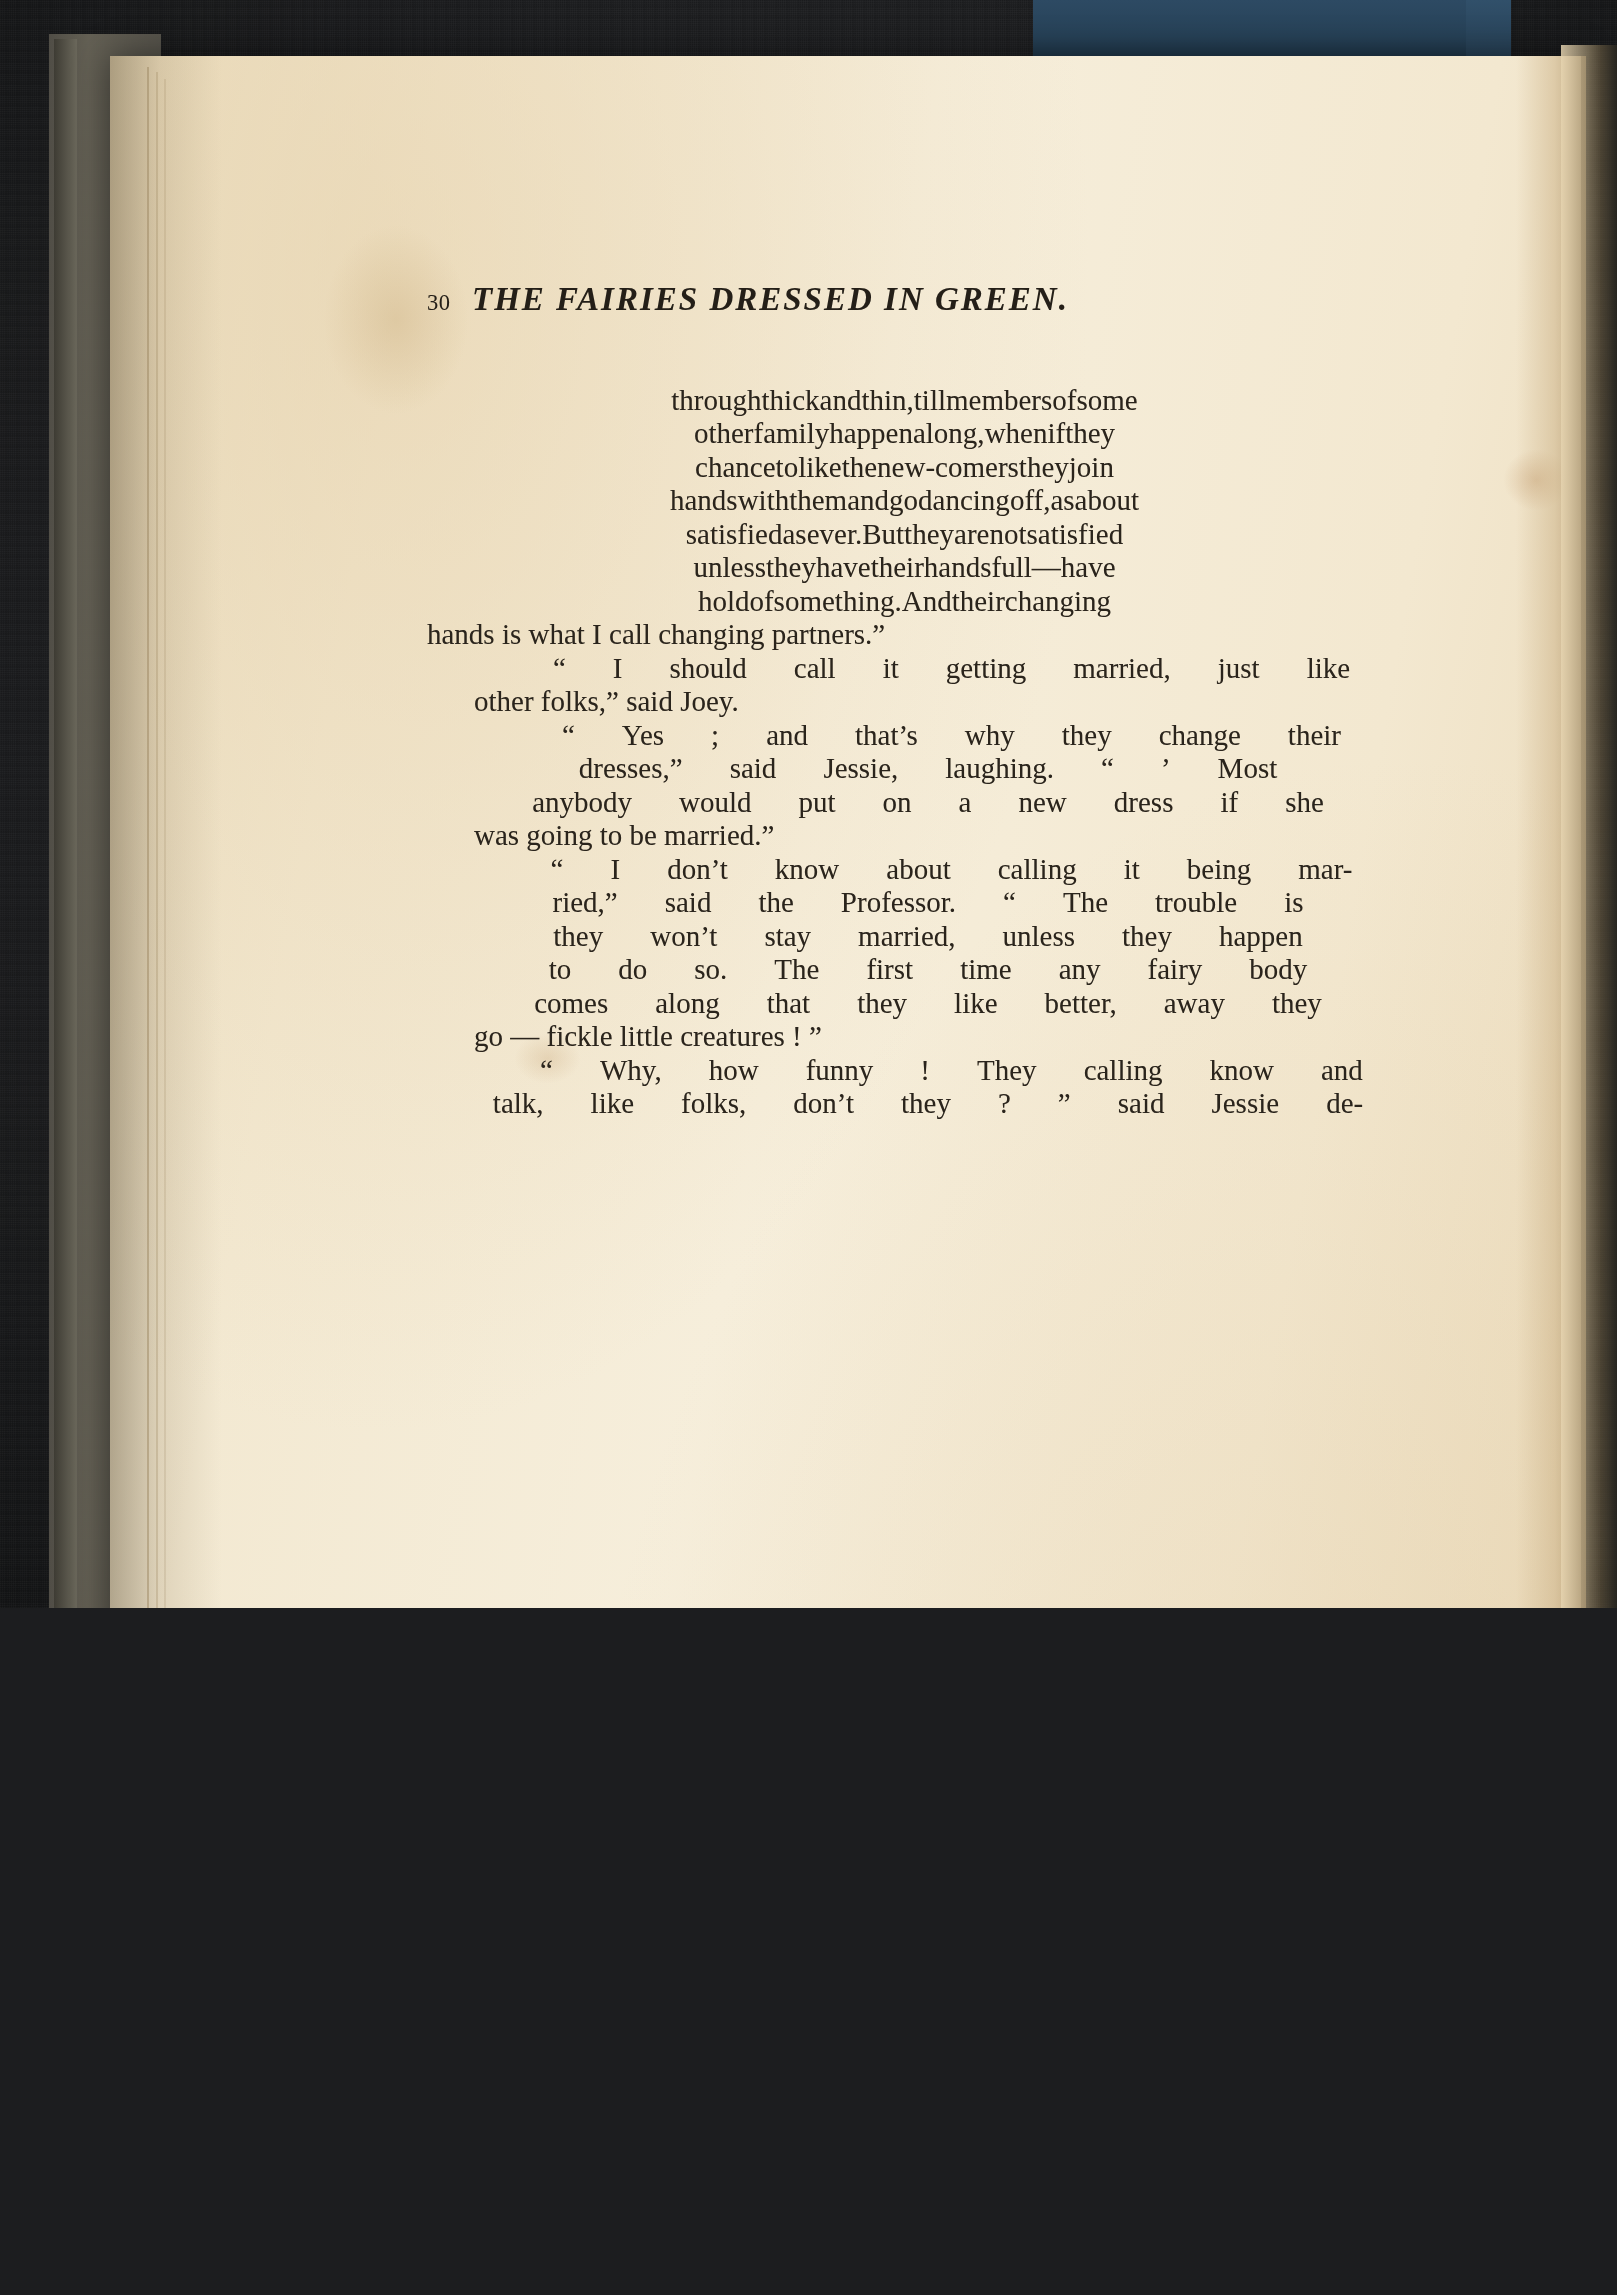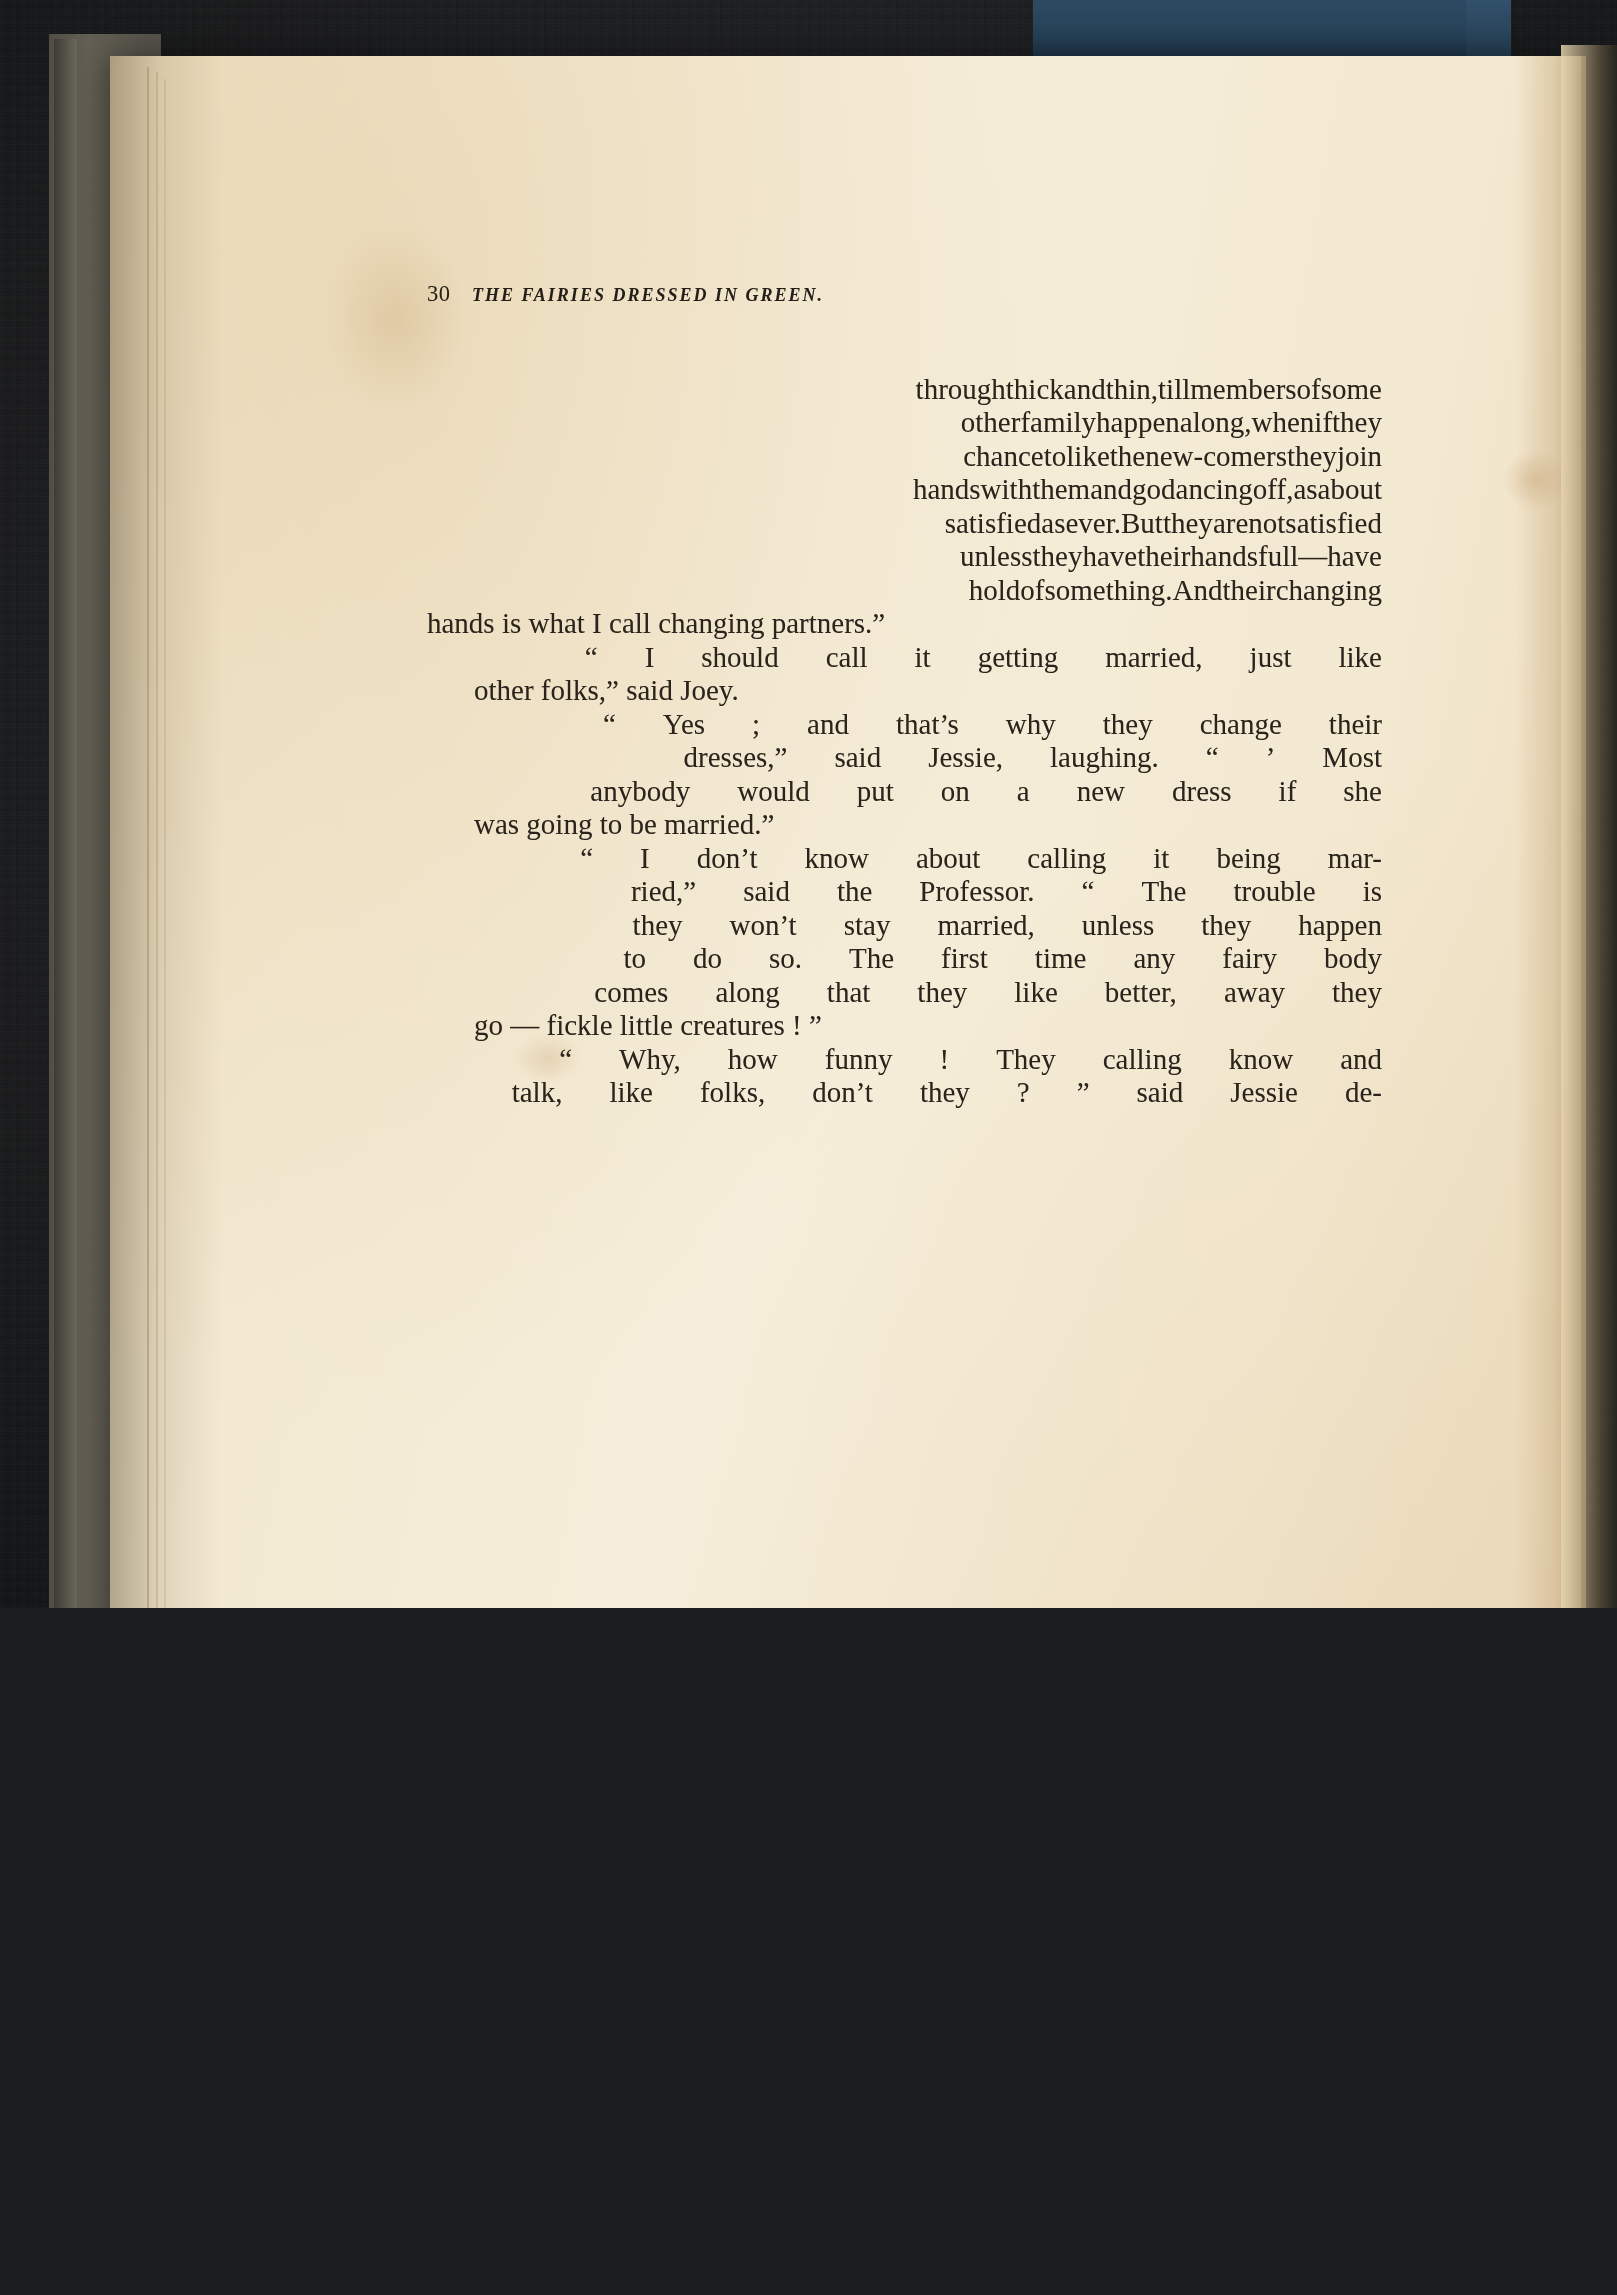--- a/index.html
+++ b/index.html
@@ -142,21 +142,21 @@
     margin-bottom: 66px;
     color: #241f18;
   }
   .folio {
     font-size: 22.5px;
     letter-spacing: 0.6px;
     margin-right: 21.3px;
     font-family: "Liberation Serif", serif;
   }
   .running-head {
-    font-size: 18px;
+    font-size: 33px;
     font-style: italic;
     font-weight: 700;
     letter-spacing: 2px;
     font-family: "Liberation Serif", serif;
   }
 
   .para {
     font-size: 29px;
     line-height: 1.155;
     text-align: justify;
@@ -165,21 +165,21 @@
     font-family: "Liberation Serif", serif;
     text-indent: 0;
   }
   .para + .para {
     text-indent: 47px;
   }
 
   
   .line {
     display: flex;
-    justify-content: flex-end;
+    justify-content: center;
     white-space: nowrap;
     margin: 0;
     padding: 0;
     line-height: 1.155;
   }
   .line.last {
     justify-content: flex-start;
   }
   .line .w { display: inline-block; }
   .line.indent { padding-left: 47px; }

